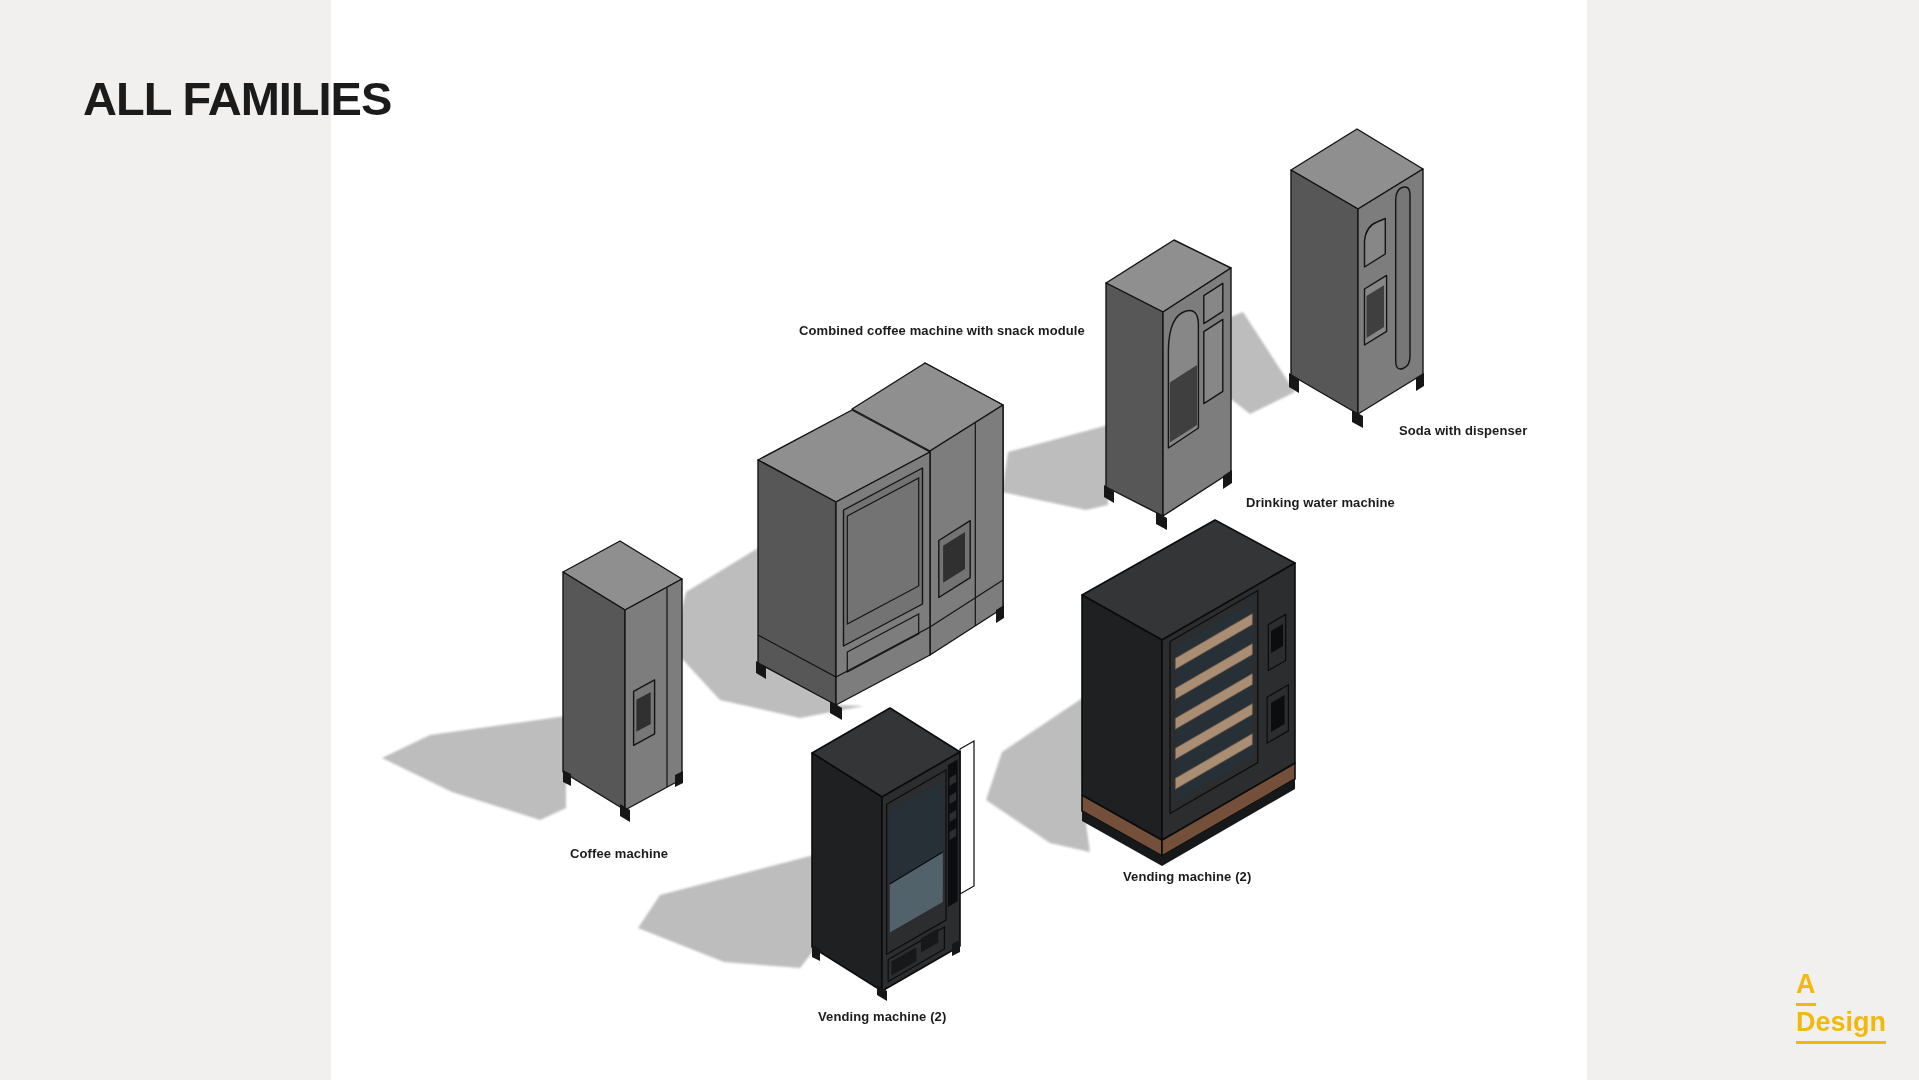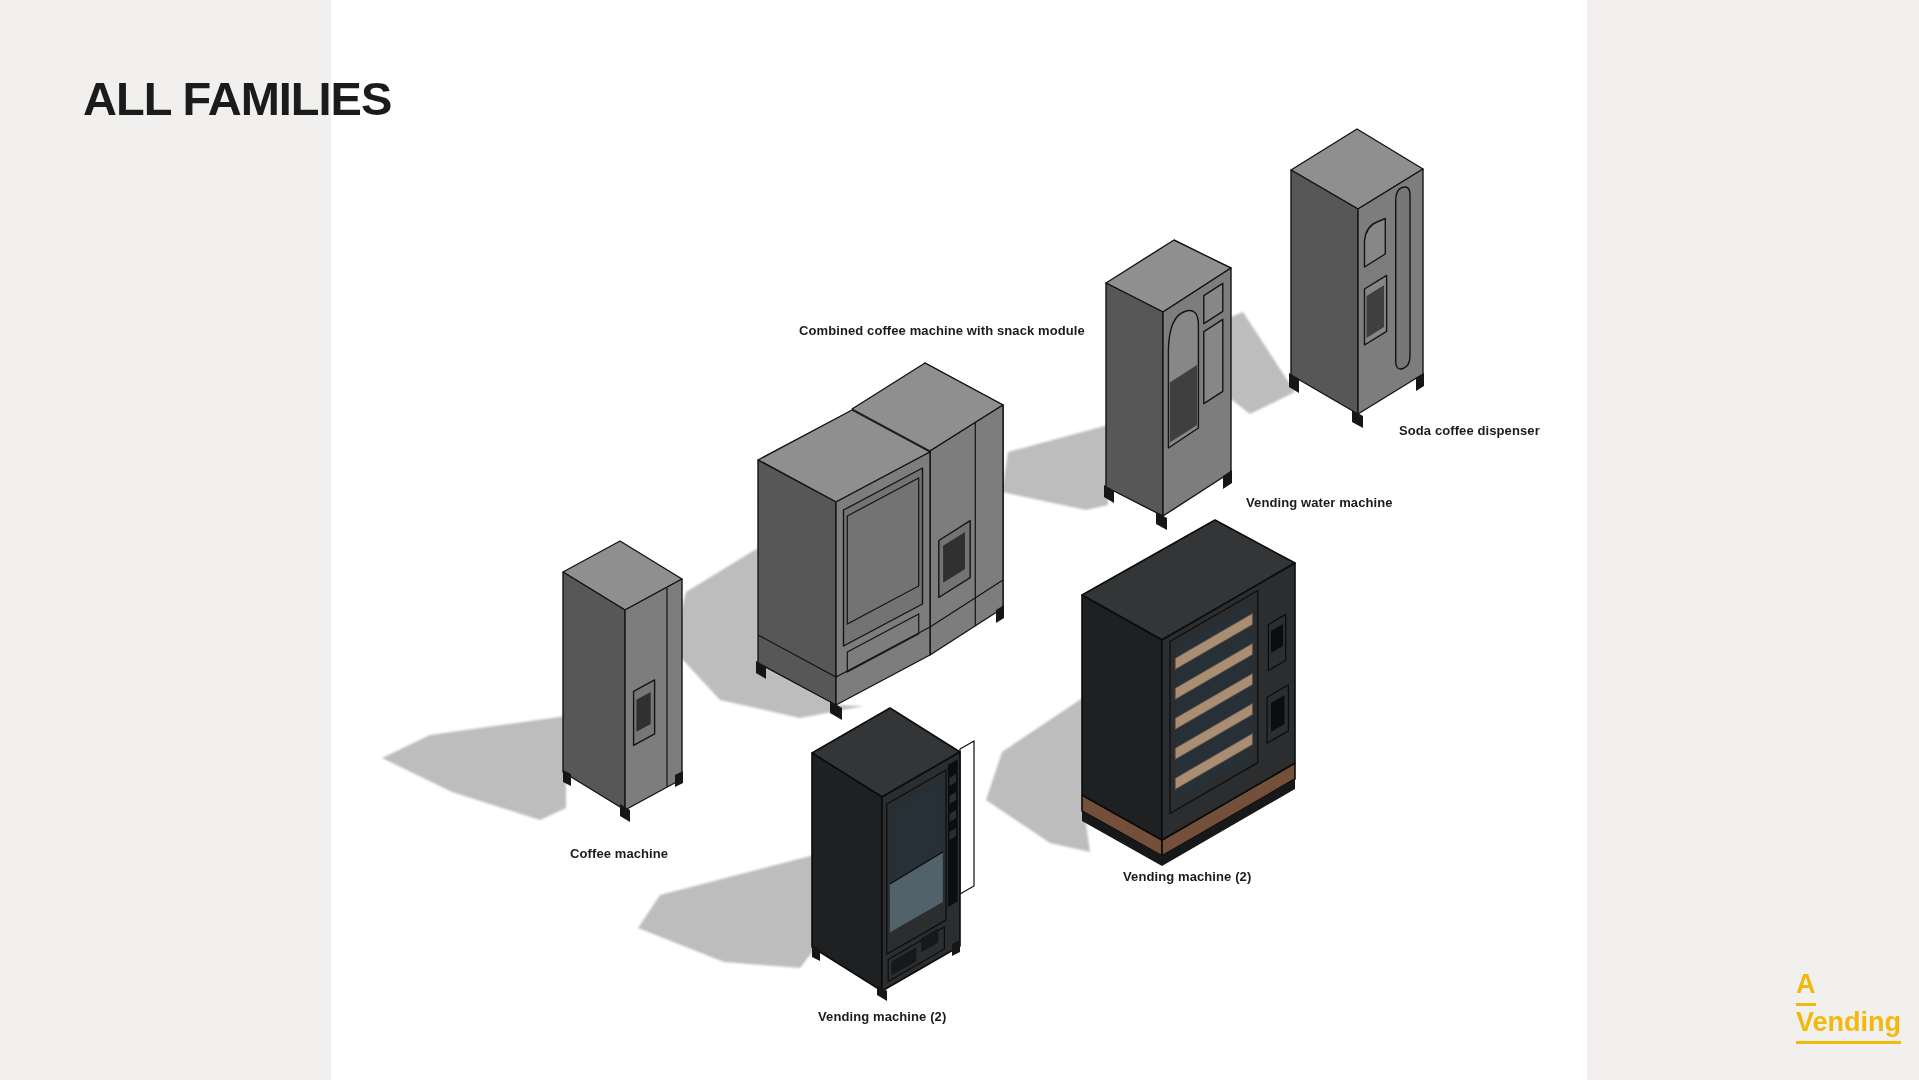--- a/index.html
+++ b/index.html
@@ -170,22 +170,22 @@
       <polygon class="br" points="949.5,814 956,810 956,818 949.5,822"></polygon>
       <polygon class="br" points="949.5,832 956,828 956,836 949.5,840"></polygon>
     </g>
     <polygon class="ft" points="812,945 820,949 820,961 812,957"></polygon>
     <polygon class="ft" points="877,985 887,991 887,1001 877,995"></polygon>
     <polygon class="ft" points="952,944 960,940 960,952 952,956"></polygon>
   </g>
 </svg>
 
 <div class="machine-label" id="lbl-combined">Combined coffee machine with snack module</div>
-<div class="machine-label" id="lbl-soda">Soda coffee dispenser</div>
-<div class="machine-label" id="lbl-drinking">Vending water machine</div>
+<div class="machine-label" id="lbl-soda">Soda with dispenser</div>
+<div class="machine-label" id="lbl-drinking">Drinking water machine</div>
 <div class="machine-label" id="lbl-coffee">Coffee machine</div>
 <div class="machine-label" id="lbl-vend-large">Vending machine (2)</div>
 <div class="machine-label" id="lbl-vend-small">Vending machine (2)</div>
 
 <div class="logo">
   <span>A</span><br>
-  <span>Vending</span>
+  <span>Design</span>
 </div>
 
 </body></html>

